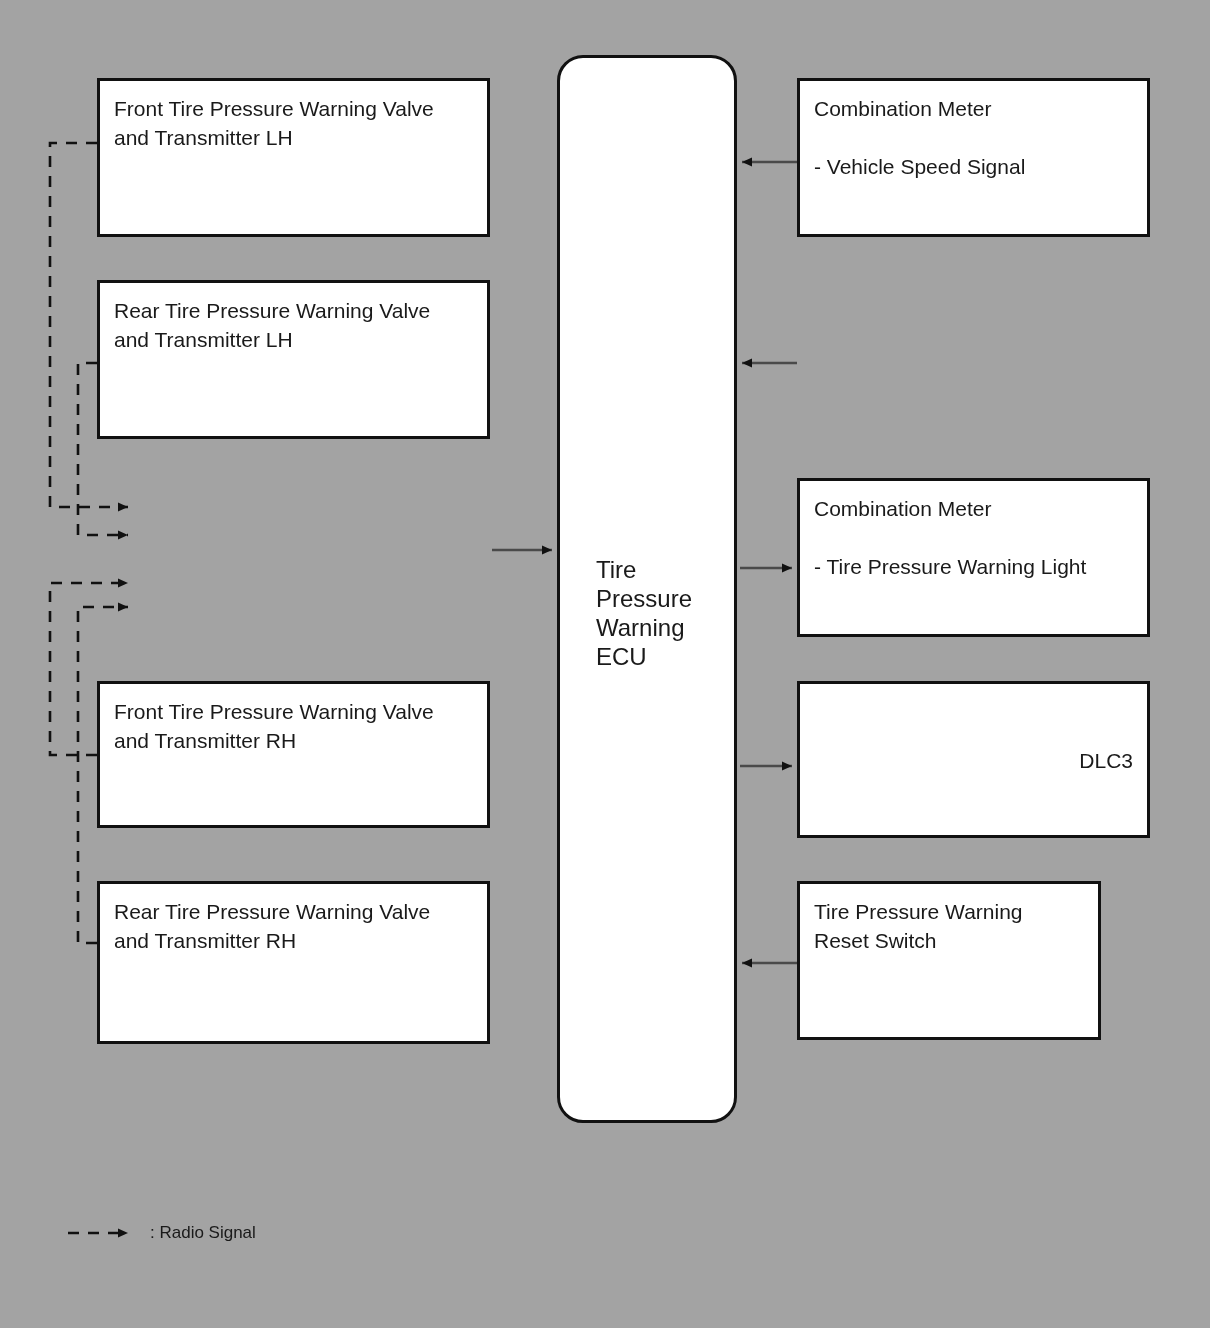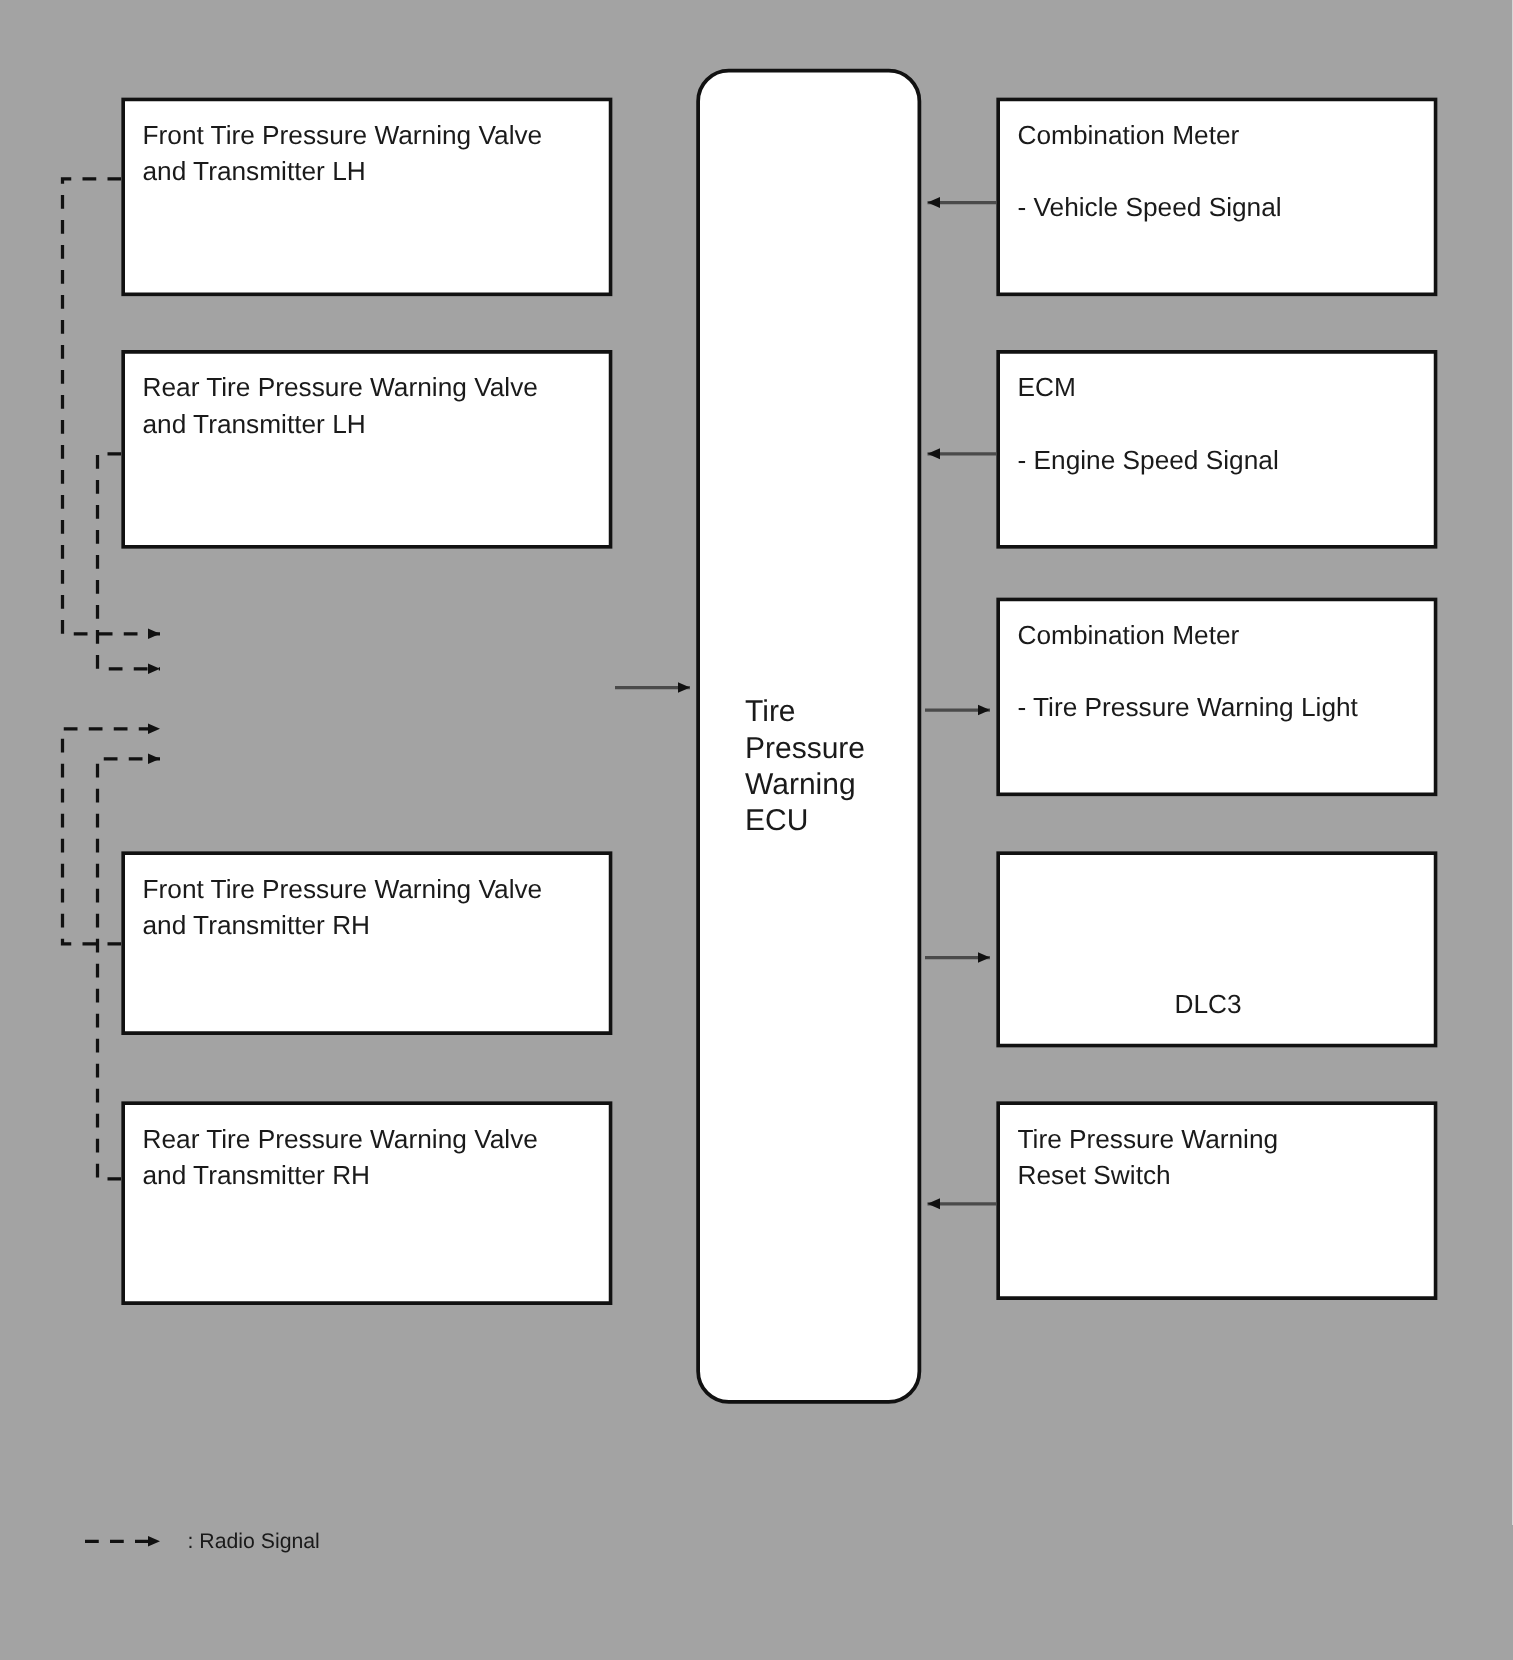--- a/index.html
+++ b/index.html
@@ -31,22 +31,21 @@
     font-size: 21px;
     line-height: 29px;
     color: #1a1a1a;
     white-space: pre-line;
   }
   .box.center-text .txt {
     left: 0;
     right: 14px;
     top: 50%;
     transform: translateY(-50%);
-    text-align: center;
-    margin-top: 44px;
+    text-align: right;
   }
   .ecu {
     position: absolute;
     box-sizing: border-box;
     background: #ffffff;
     border: 3px solid #111111;
     border-radius: 26px;
   }
   .ecu .txt {
     position: absolute;
@@ -170,37 +169,32 @@
 Warning
 ECU</div>
   </div>
 
   <div class="box" style="left:797px; top:78px; width:353px; height:159px;">
     <div class="txt">Combination Meter
 
 - Vehicle Speed Signal</div>
   </div>
 
-  <div class="box" style="left:797px; top:280px; width:353px; height:159px;">
-    <div class="txt">ECM
-
-- Engine Speed Signal</div>
-  </div>
 
   <div class="box" style="left:797px; top:478px; width:353px; height:159px;">
     <div class="txt">Combination Meter
 
 - Tire Pressure Warning Light</div>
   </div>
 
   <div class="box center-text" style="left:797px; top:681px; width:353px; height:157px;">
     <div class="txt">DLC3</div>
   </div>
 
-  <div class="box" style="left:797px; top:881px; width:353px; height:159px;padding-left:12px;">
+  <div class="box" style="left:797px; top:881px; width:304px; height:159px;padding-left:12px;">
     <div class="txt">Tire Pressure Warning
 Reset Switch</div>
   </div>
 
   <div class="legend">
     <div class="legend-label">: Radio Signal</div>
   </div>
 
 </div>
 

